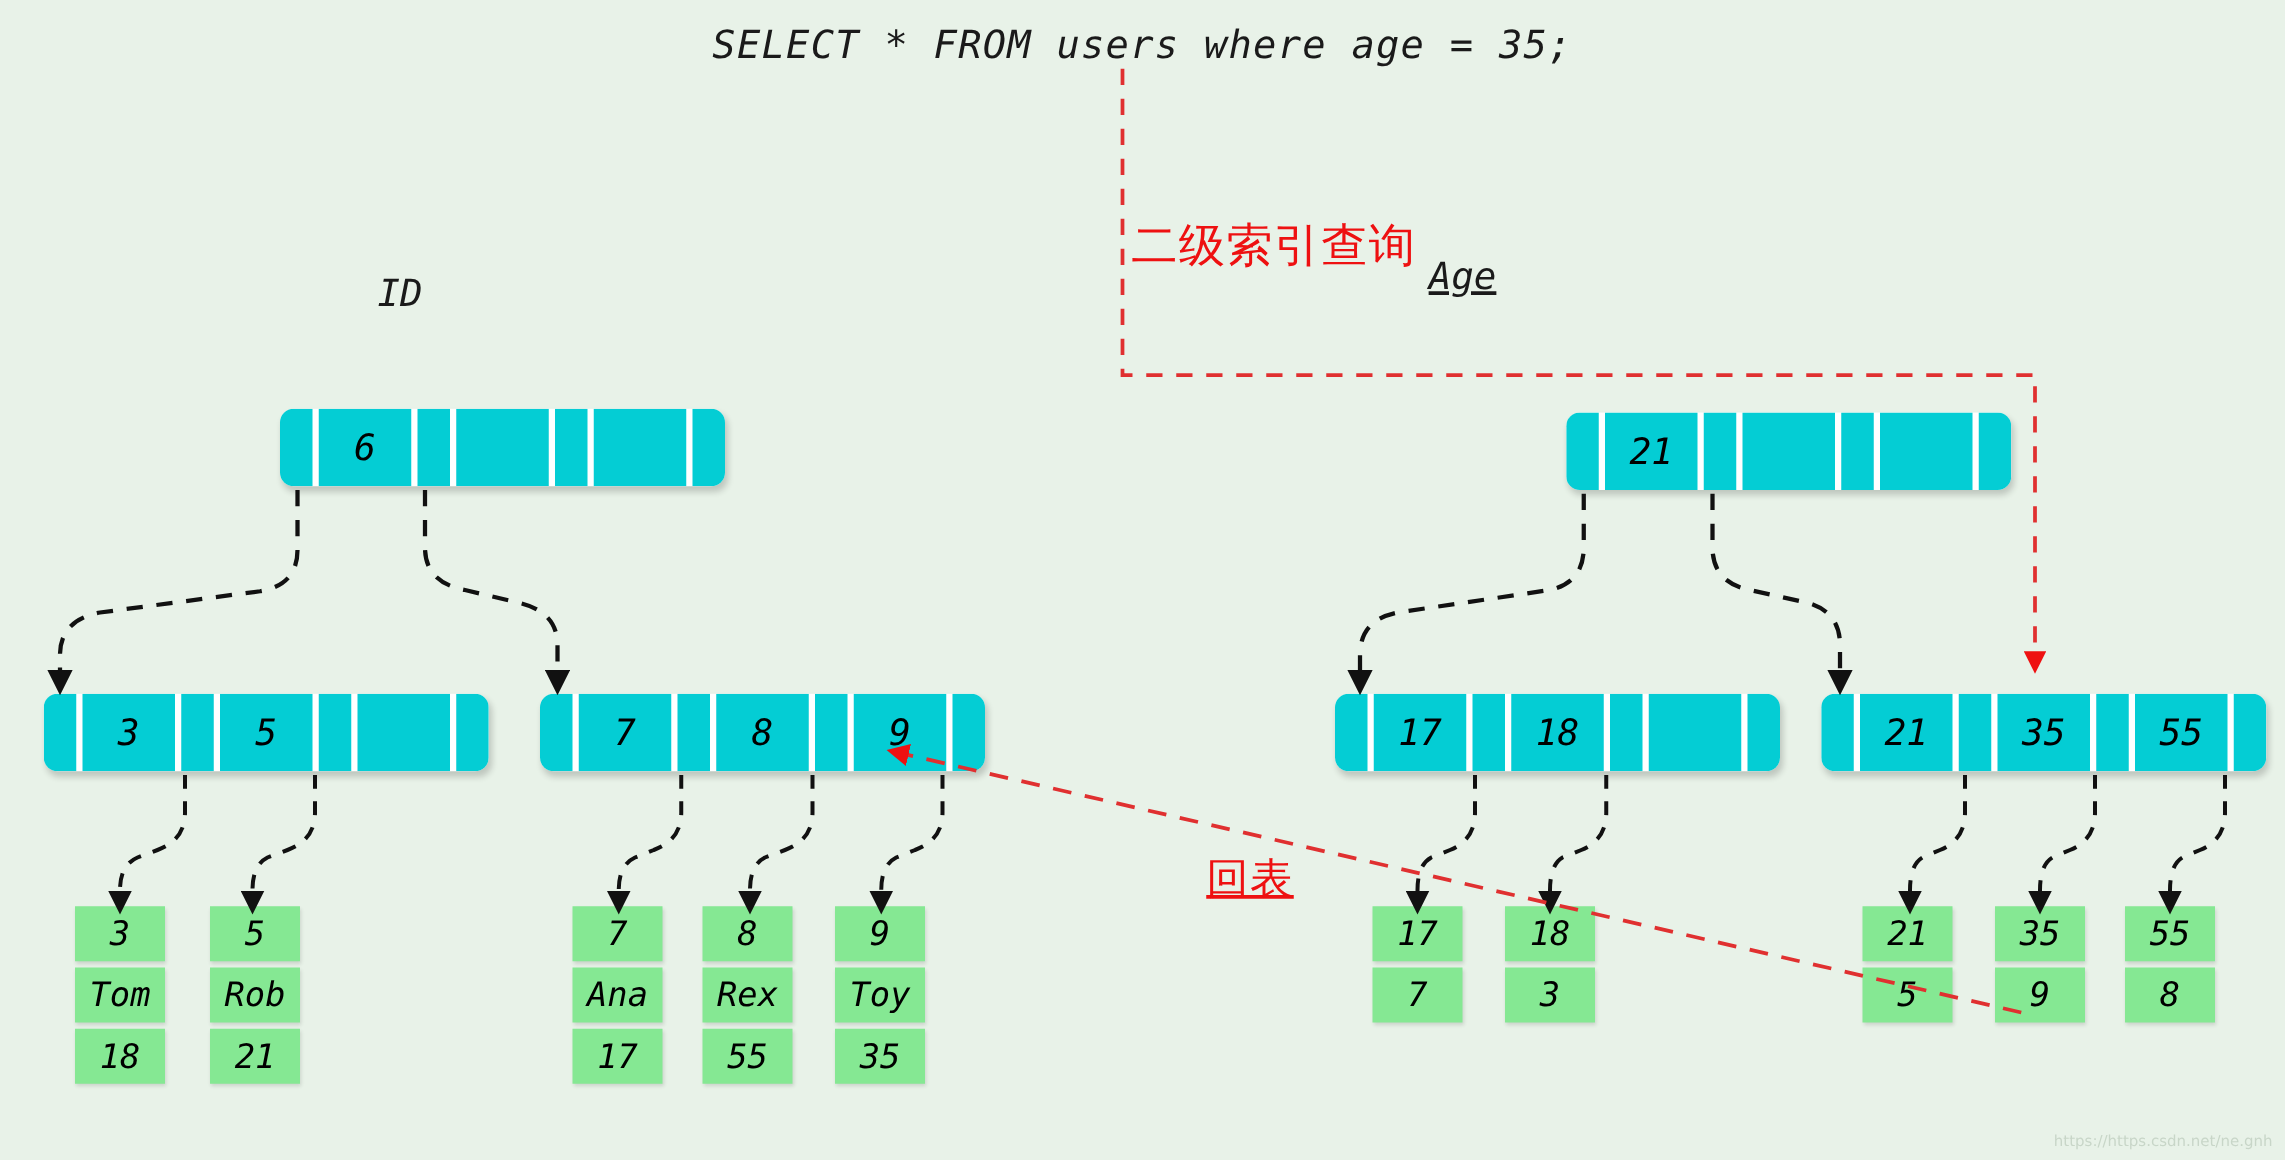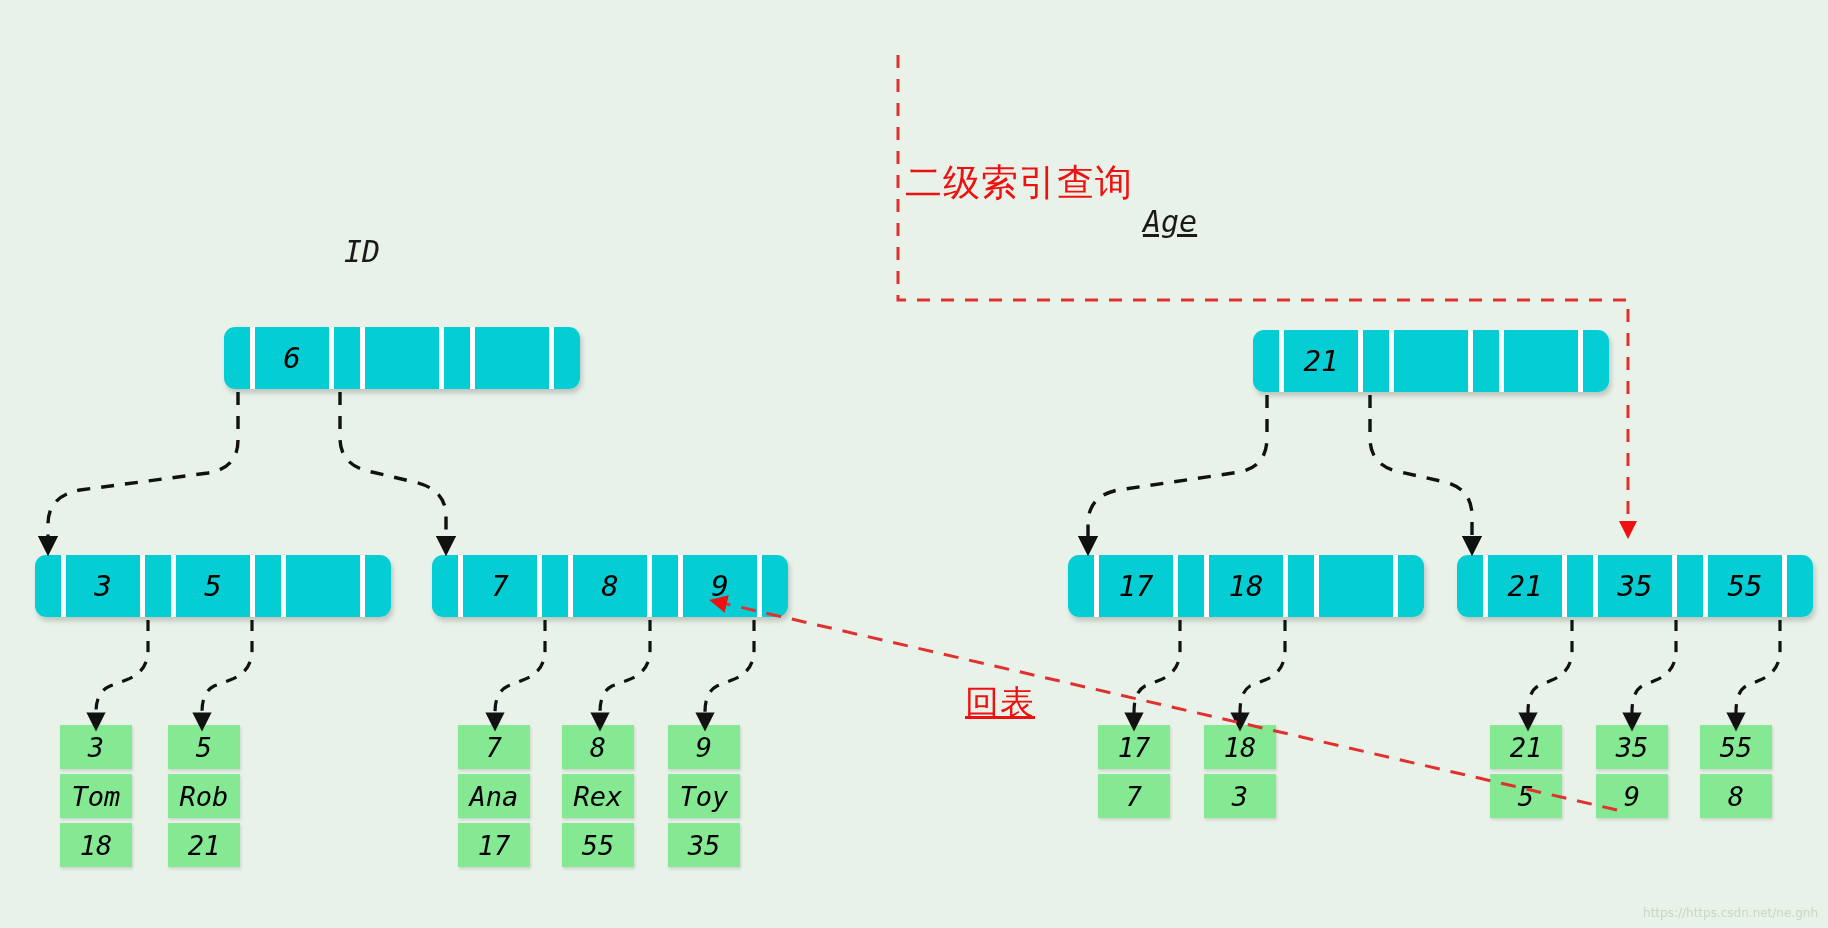--- a/index.html
+++ b/index.html
@@ -108,25 +108,26 @@
     font-size: 12px;
     color: #c8d6c8;
     white-space: nowrap;
   }
 </style>
 </head>
 <body>
 
 <div id="stage">
 
-
-  <div class="tree-label" style="left:260px; top:234px; width:120px;text-align:right;">ID</div>
+  <div class="sql-text">SELECT * FROM users where age = 35;</div>
+
+  <div class="tree-label" style="left:260px; top:218px; width:120px;">ID</div>
   <div class="tree-label" style="left:1110px; top:204px; width:120px;text-decoration:underline;">Age</div>
 
-  <div class="cn-label" style="left:905px; top:158px;">二级索引查询</div>
+  <div class="cn-label" style="left:905px; top:172px;">二级索引查询</div>
   <div class="cn-label small" style="left:965px; top:680px;text-decoration:underline;">回表</div>
 
   <div class="bnode" style="left:224px; top:327px;">
     <div class="bcell ptr"></div>
     <div class="bcell val">6</div>
     <div class="bcell ptr"></div>
     <div class="bcell val"></div>
     <div class="bcell ptr"></div>
     <div class="bcell val"></div>
     <div class="bcell ptr"></div>

